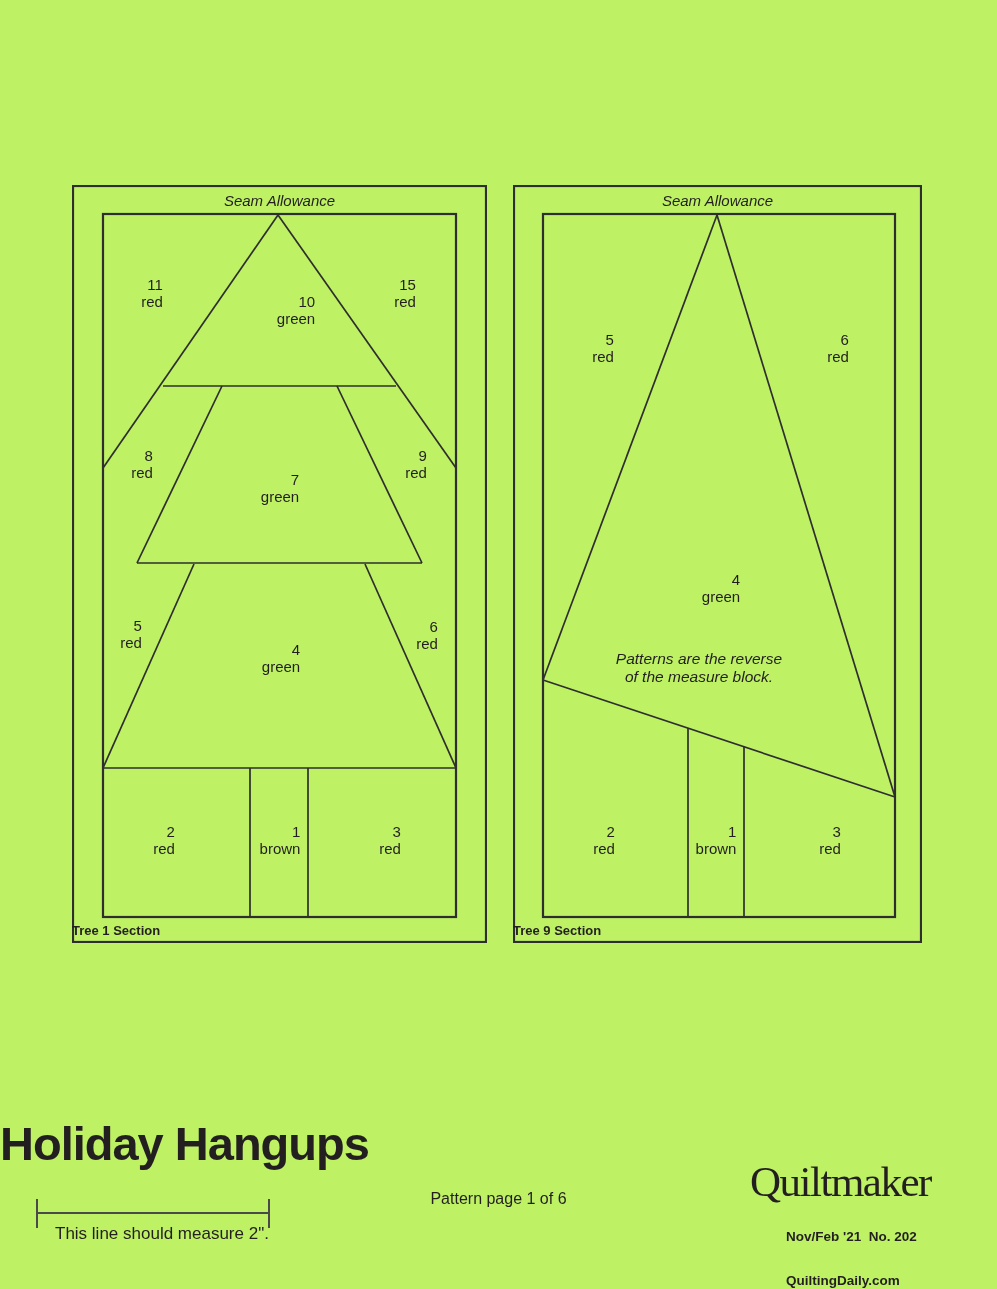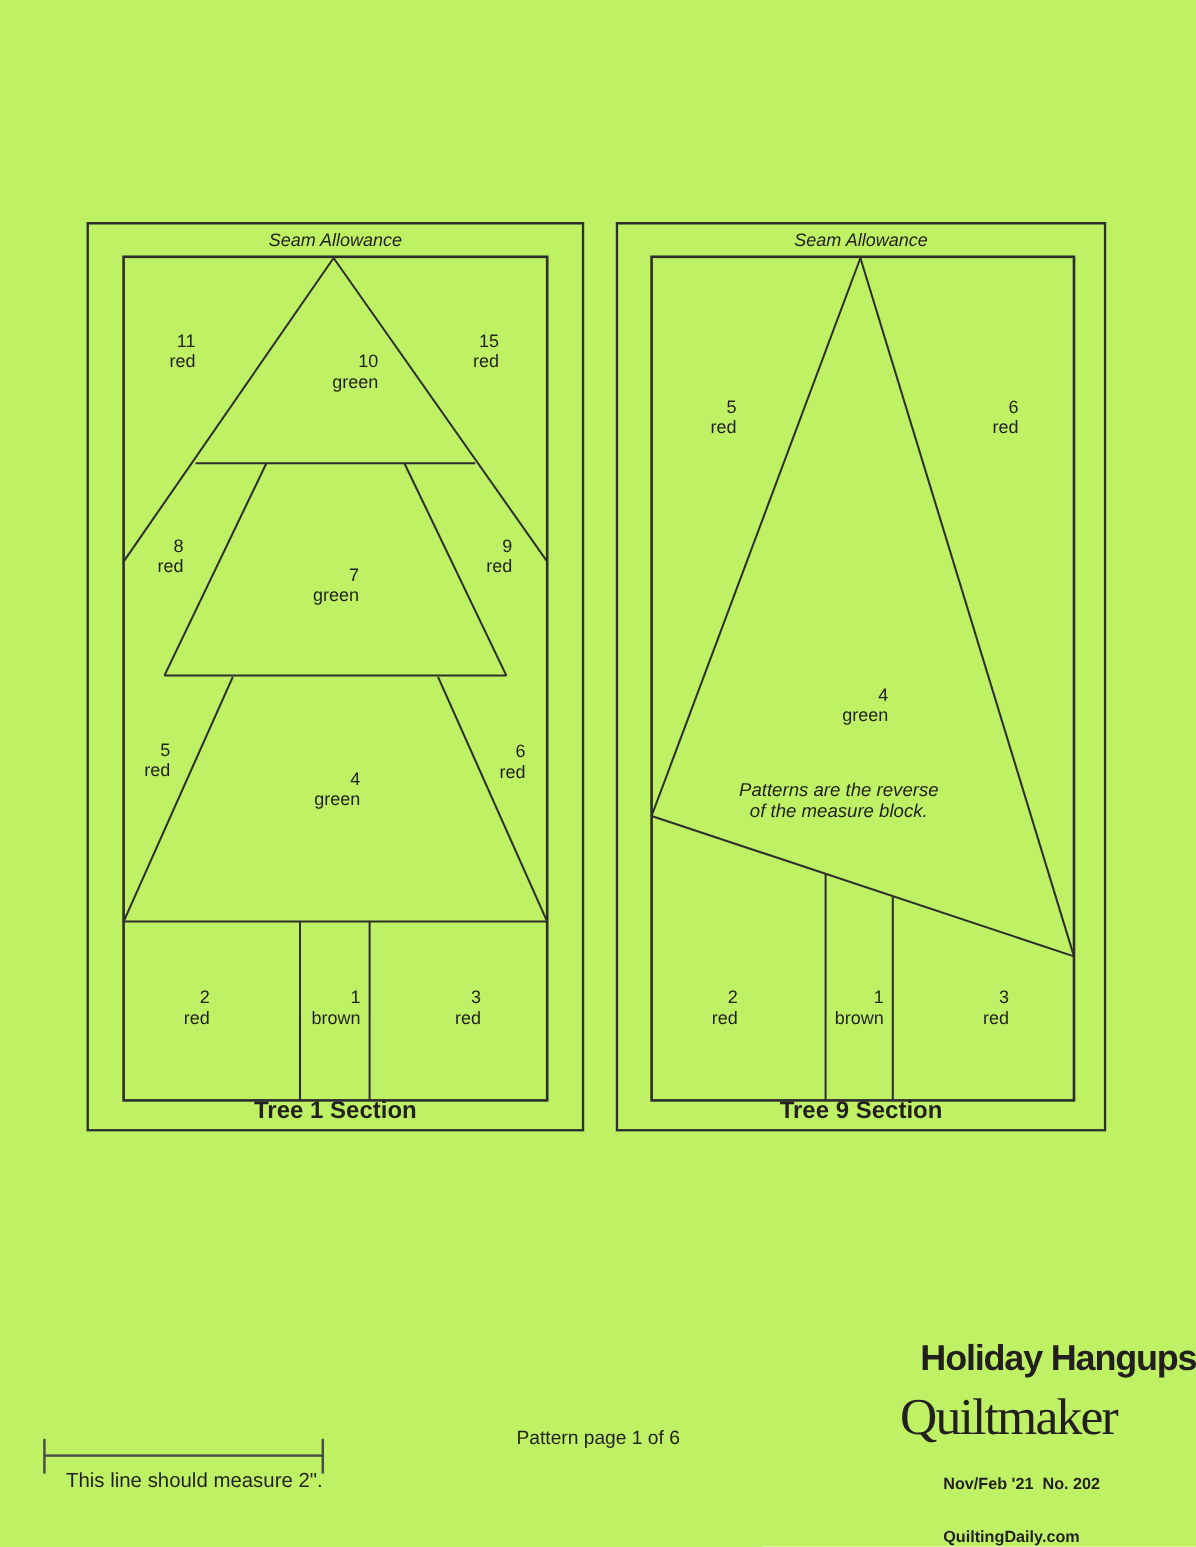--- a/index.html
+++ b/index.html
@@ -7,34 +7,34 @@
     position:relative;width:997px;height:1289px;background:#bef264;overflow:hidden;
     font-family:"Liberation Sans", sans-serif;color:#231f20;
   }
   .panel{position:absolute;}
   .panel svg{position:absolute;left:0;top:0;}
   .seam{
     position:absolute;top:7px;left:0;right:0;text-align:center;
     font-style:italic;font-size:15px;color:#231f20;
   }
   .section{
-    position:absolute;bottom:5px;left:0;right:0;text-align:center;
-    font-weight:bold;font-size:20px;color:#231f20;
+    position:absolute;bottom:5px;left:0;right:0;text-align:left;
+    font-weight:bold;font-size:13px;color:#231f20;
   }
   .piece{
     position:absolute;transform:translateX(-50%);text-align:right;
     font-size:15px;line-height:17px;color:#231f20;white-space:nowrap;
   }
   .note{
     position:absolute;transform:translateX(-50%);text-align:center;
     font-style:italic;font-size:15.5px;line-height:18px;color:#231f20;white-space:nowrap;margin-left:40px;
   }
   .title{
-    position:absolute;top:1116px;left:0;width:997px;margin:0;text-align:right;
-    font-size:30px;font-weight:bold;letter-spacing:-1px;color:#231f20;
+    position:absolute;top:1116px;left:0;width:997px;margin:0;text-align:left;
+    font-size:47px;font-weight:bold;letter-spacing:-1px;color:#231f20;
   }
   .pagenum{
     position:absolute;top:1190px;left:0;width:997px;text-align:center;
     font-size:16px;color:#231f20;
   }
   .logo{
     position:absolute;left:750px;top:1157px;
     font-family:"Liberation Serif", serif;font-size:43px;letter-spacing:-1.5px;color:#231f20;text-align:center;
   }
   .brand-lines{

